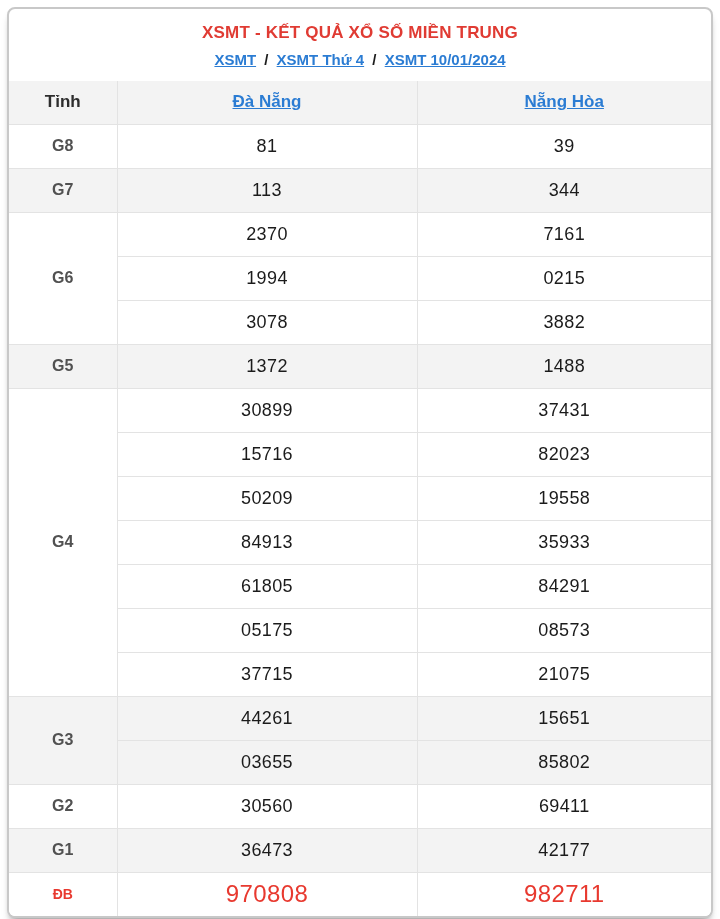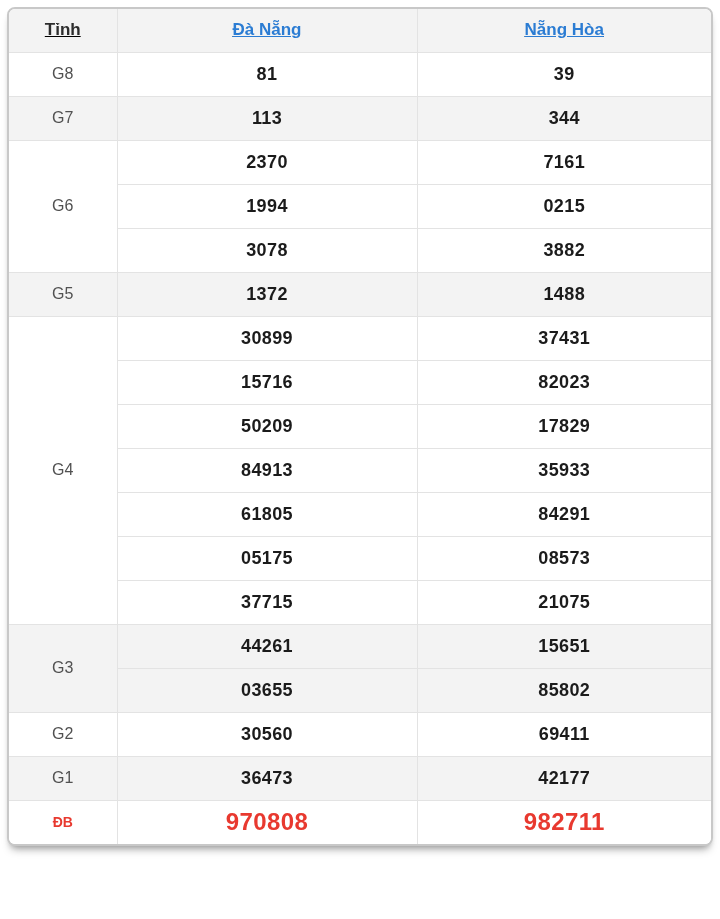--- a/index.html
+++ b/index.html
@@ -57,60 +57,64 @@
     table-layout:fixed;
   }
   col.c-label{width:108px;}
   col.c-p1{width:300px;}
   col.c-p2{width:auto;}
   th,td{
     border:1px solid var(--border-gray);
     text-align:center;
     vertical-align:middle;
   }
-  thead tr{height:43px;background:var(--band-gray);text-decoration:underline;}
+  thead tr{height:43px;background:var(--band-gray);}
   thead th{
     font-size:17px;
     font-weight:700;
     color:#2d2d2d;
   }
   thead th a{
     color:var(--link-blue);
     text-decoration:underline;
     font-weight:700;
     cursor:pointer;
   }
   tbody tr{height:44px;background:#ffffff;}
   tbody tr.band{background:var(--band-gray);}
   td.prize-label{
     color:var(--label-gray);
     font-size:16px;
-    font-weight:400;
+    font-weight:700;
   }
   td.prize-number{
     color:var(--number-black);
     font-size:18px;
-    font-weight:700;
+    font-weight:400;
     letter-spacing:.4px;
   }
   tr.special td.prize-label{
     color:var(--special-red);
     font-weight:700;
     font-size:14px;
   }
   tr.special td.prize-number{
     color:var(--special-red);
     font-size:24px;
     margin-left:45px;
   }
 </style>
 </head>
 <body>
 
 <div class="card">
+  <div class="title-block">
+    <div class="results-title">XSMT - KẾT QUẢ XỔ SỐ MIỀN TRUNG</div>
+    <div class="breadcrumb"><a>XSMT</a><span class="sep"> / </span><a>XSMT Thứ 4</a><span class="sep"> / </span><a>XSMT 10/01/2024</a></div>
+  </div>
 
   <table class="results">
     <colgroup>
       <col class="c-label">
         <col class="c-p1">
         <col class="c-p2">
     </colgroup>
     <thead>
       <tr>
         <th>Tỉnh</th>
@@ -155,21 +159,21 @@
           <td class="prize-label" rowspan="7">G4</td>
           <td class="prize-number">30899</td>
           <td class="prize-number">37431</td>
         </tr>
         <tr>
           <td class="prize-number">15716</td>
           <td class="prize-number">82023</td>
         </tr>
         <tr>
           <td class="prize-number">50209</td>
-          <td class="prize-number">17829</td>
+          <td class="prize-number">19558</td>
         </tr>
         <tr>
           <td class="prize-number">84913</td>
           <td class="prize-number">35933</td>
         </tr>
         <tr>
           <td class="prize-number">61805</td>
           <td class="prize-number">84291</td>
         </tr>
         <tr>

